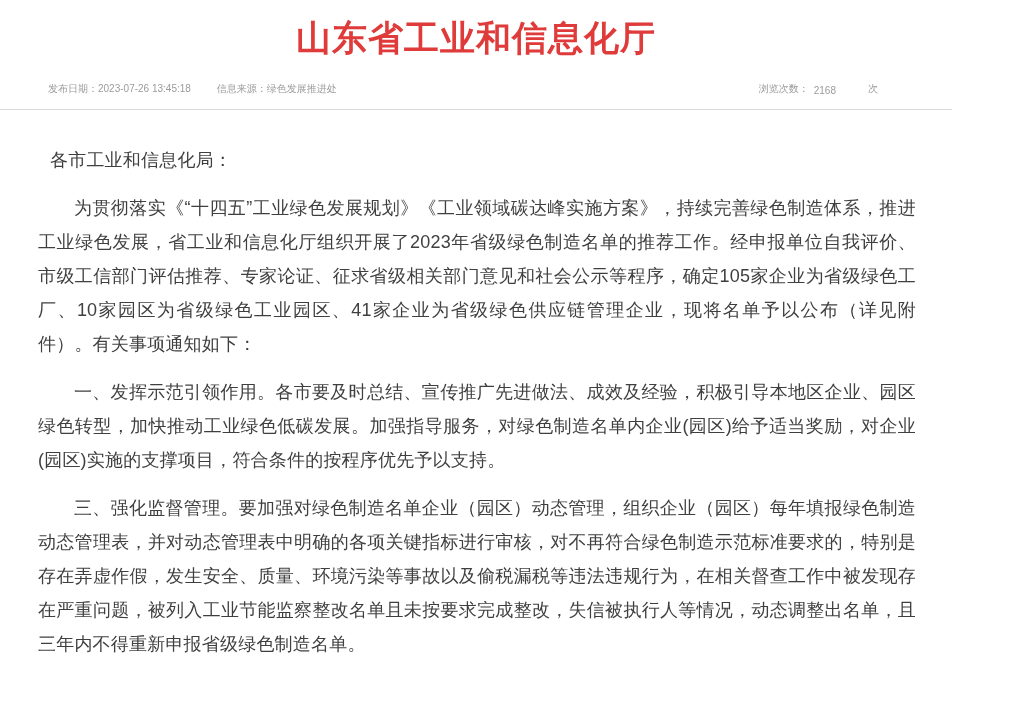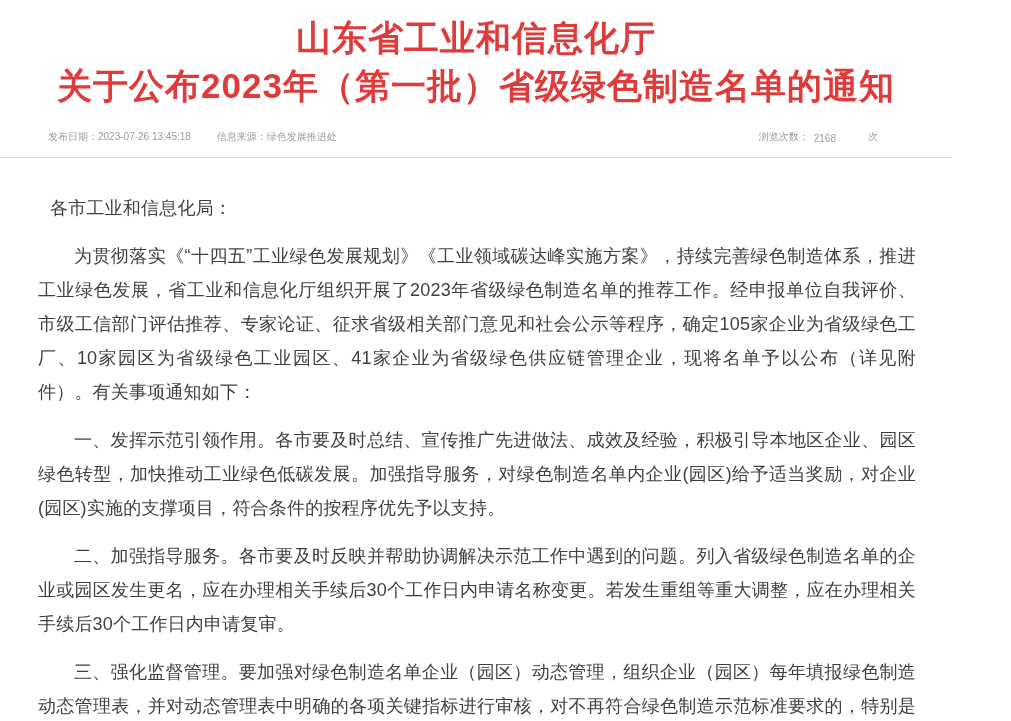--- a/index.html
+++ b/index.html
@@ -62,21 +62,20 @@
     text-indent: 2em;
   }
 </style>
 </head>
 <body>
 
 <div class="page">
 
   <header class="title-block">
     <div>山东省工业和信息化厅</div>
-    <div>关于公布2023年（第一批）省级绿色制造名单的通知</div>
   </header>
 
   <div class="meta-row">
     <div class="meta-left">
       <span>发布日期：</span>
       <span>2023-07-26 13:45:18</span>
       <span class="meta-gap"></span>
       <span>信息来源：</span>
       <span>绿色发展推进处</span>
     </div>
@@ -86,17 +85,16 @@
       <span class="views-unit">次</span>
     </div>
   </div>
 
   <hr class="divider">
 
   <article class="notice-body">
     <p class="salutation">各市工业和信息化局：</p>
     <p class="para">为贯彻落实《“十四五”工业绿色发展规划》《工业领域碳达峰实施方案》，持续完善绿色制造体系，推进工业绿色发展，省工业和信息化厅组织开展了2023年省级绿色制造名单的推荐工作。经申报单位自我评价、市级工信部门评估推荐、专家论证、征求省级相关部门意见和社会公示等程序，确定105家企业为省级绿色工厂、10家园区为省级绿色工业园区、41家企业为省级绿色供应链管理企业，现将名单予以公布（详见附件）。有关事项通知如下：</p>
     <p class="para">一、发挥示范引领作用。各市要及时总结、宣传推广先进做法、成效及经验，积极引导本地区企业、园区绿色转型，加快推动工业绿色低碳发展。加强指导服务，对绿色制造名单内企业(园区)给予适当奖励，对企业(园区)实施的支撑项目，符合条件的按程序优先予以支持。</p>
-    <p class="para">二、加强指导服务。各市要及时反映并帮助协调解决示范工作中遇到的问题。列入省级绿色制造名单的企业或园区发生更名，应在办理相关手续后30个工作日内申请名称变更。若发生重组等重大调整，应在办理相关手续后30个工作日内申请复审。</p>
     <p class="para">三、强化监督管理。要加强对绿色制造名单企业（园区）动态管理，组织企业（园区）每年填报绿色制造动态管理表，并对动态管理表中明确的各项关键指标进行审核，对不再符合绿色制造示范标准要求的，特别是存在弄虚作假，发生安全、质量、环境污染等事故以及偷税漏税等违法违规行为，在相关督查工作中被发现存在严重问题，被列入工业节能监察整改名单且未按要求完成整改，失信被执行人等情况，动态调整出名单，且三年内不得重新申报省级绿色制造名单。</p>
   </article>
 
 </div>
 
 </body></html>

